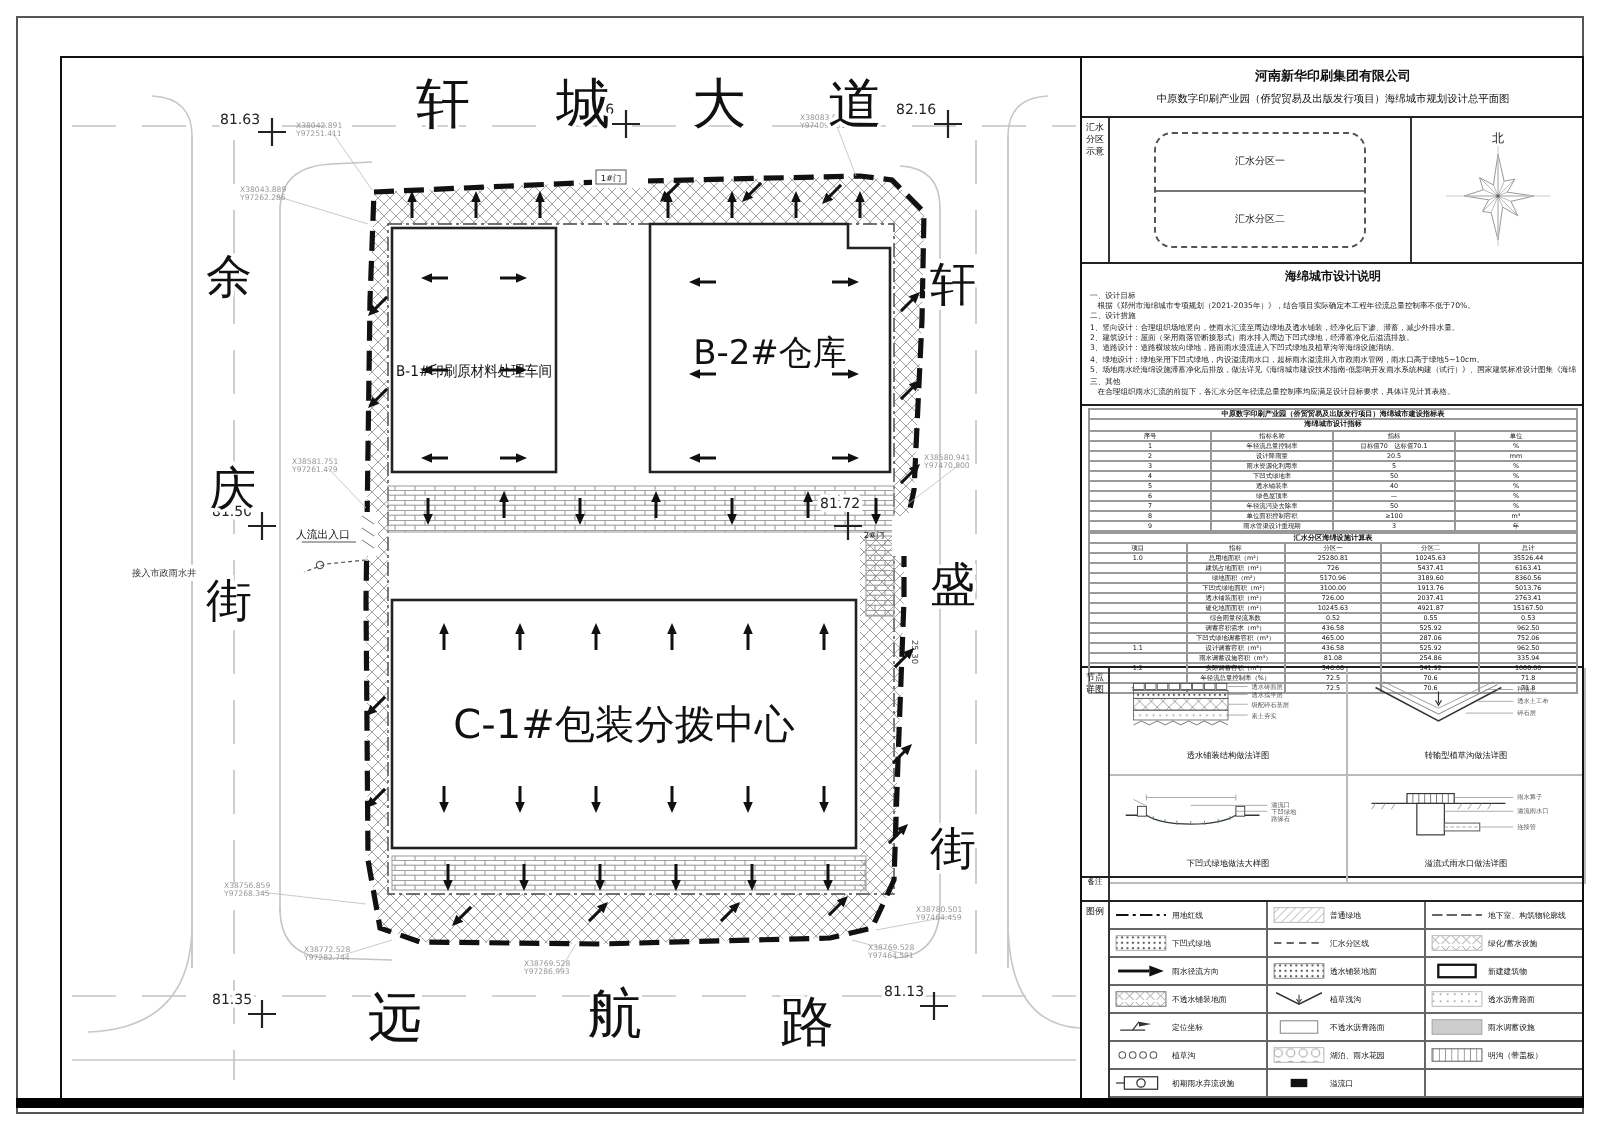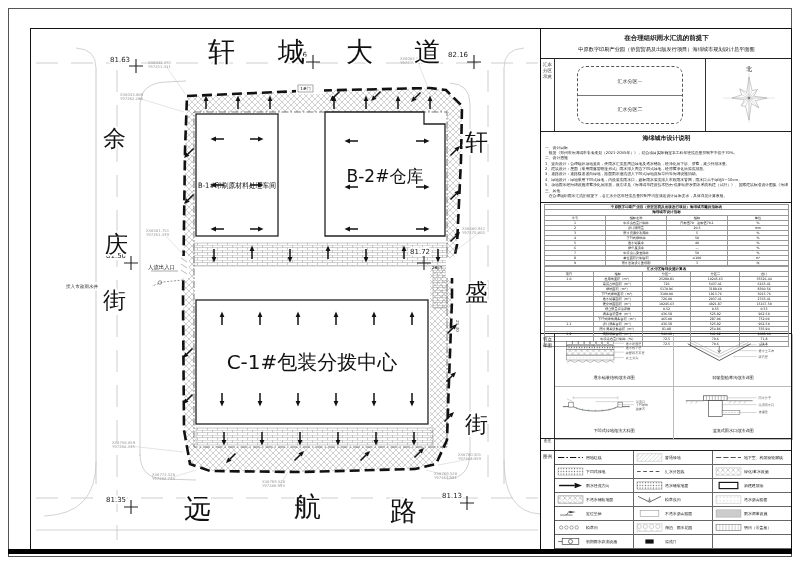--- a/index.html
+++ b/index.html
@@ -445,21 +445,21 @@
       <text x="465" y="432" font-size="23" fill="#111" class="halo">街</text>
       <text x="184" y="518" font-size="27" fill="#111" class="halo">远</text>
       <text x="294" y="516" font-size="27" fill="#111" class="halo">航</text>
       <text x="390" y="520" font-size="27" fill="#111" class="halo">路</text>
     </g>
 </svg>
 
 <div class="panel">
 
   <div class="sec hdr">
-    <div class="company">在合理组织雨水汇流的前提下</div>
+    <div class="company">河南新华印刷集团有限公司</div>
     <div class="project">中原数字印刷产业园（侨贸贸易及出版发行项目）海绵城市规划设计总平面图</div>
   </div>
 
   <div class="sec row-sec catch">
     <div class="vstrip">汇水分区示意</div>
     <div class="catch-diag">
       <div class="zonebox">
         <div class="zone">汇水分区一</div>
         <div class="zone">汇水分区二</div>
       </div>

